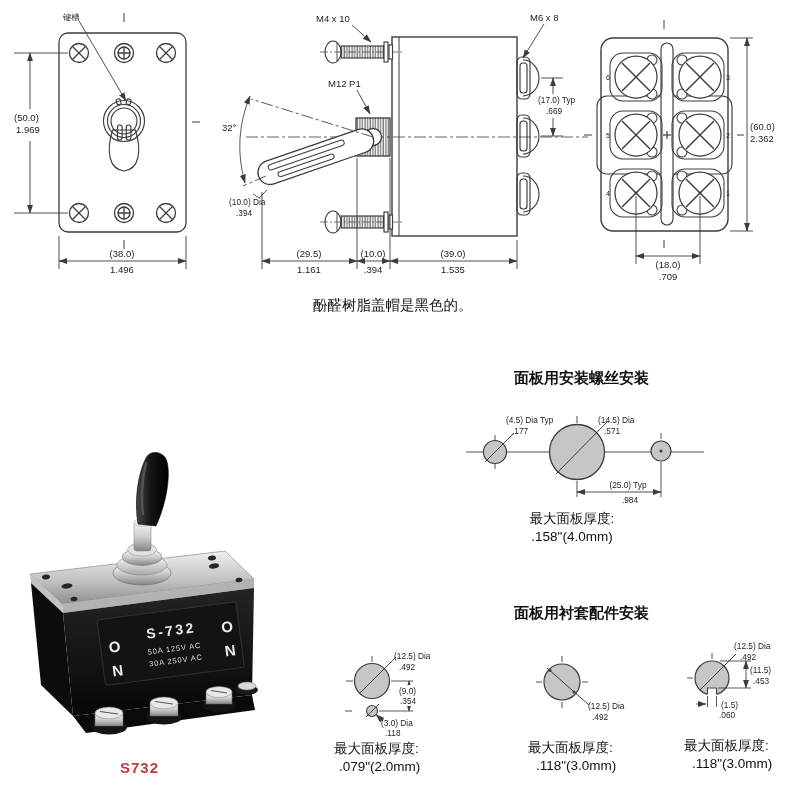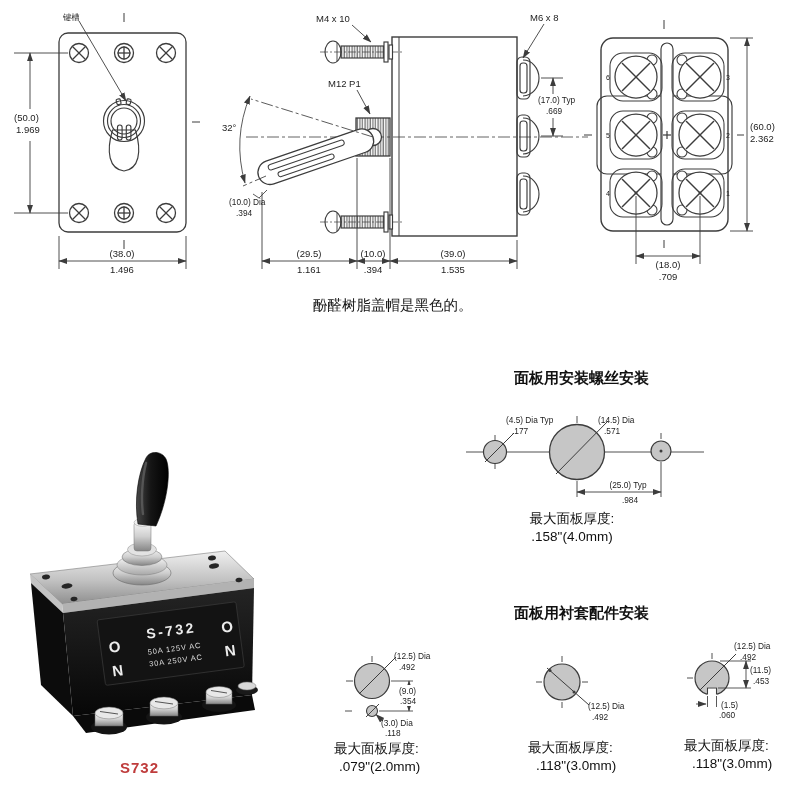--- a/index.html
+++ b/index.html
@@ -1,17 +1,17 @@
 <!DOCTYPE html>
 <html><head>
 <meta charset="utf-8">
 <style>
   html,body{margin:0;padding:0;background:#ffffff;}
   .page{position:relative;width:800px;height:800px;background:#fff;overflow:hidden;
-        font-family:"Liberation Sans",sans-serif;}
+        font-family:"Liberation Sans",sans-serif;border-radius:7px;}
   svg text{font-family:"Liberation Sans",sans-serif;fill:#232323;stroke:none;}
   .dim{font-size:9.5px;}
   .dimS{font-size:8.3px;}
   .num{font-size:7px;}
   .cnNote{font-size:14.5px;fill:#151515;}
   .cnHead{font-size:15px;font-weight:700;fill:#101010;}
   .cap{font-size:13.5px;fill:#101010;}
   .code{font-size:15px;font-weight:700;fill:#bf3c3c;letter-spacing:1px;}
   .plO{font-size:15px;font-weight:700;fill:#ececec;}
   .plM{font-size:14px;font-weight:700;letter-spacing:2.5px;fill:#ececec;}

